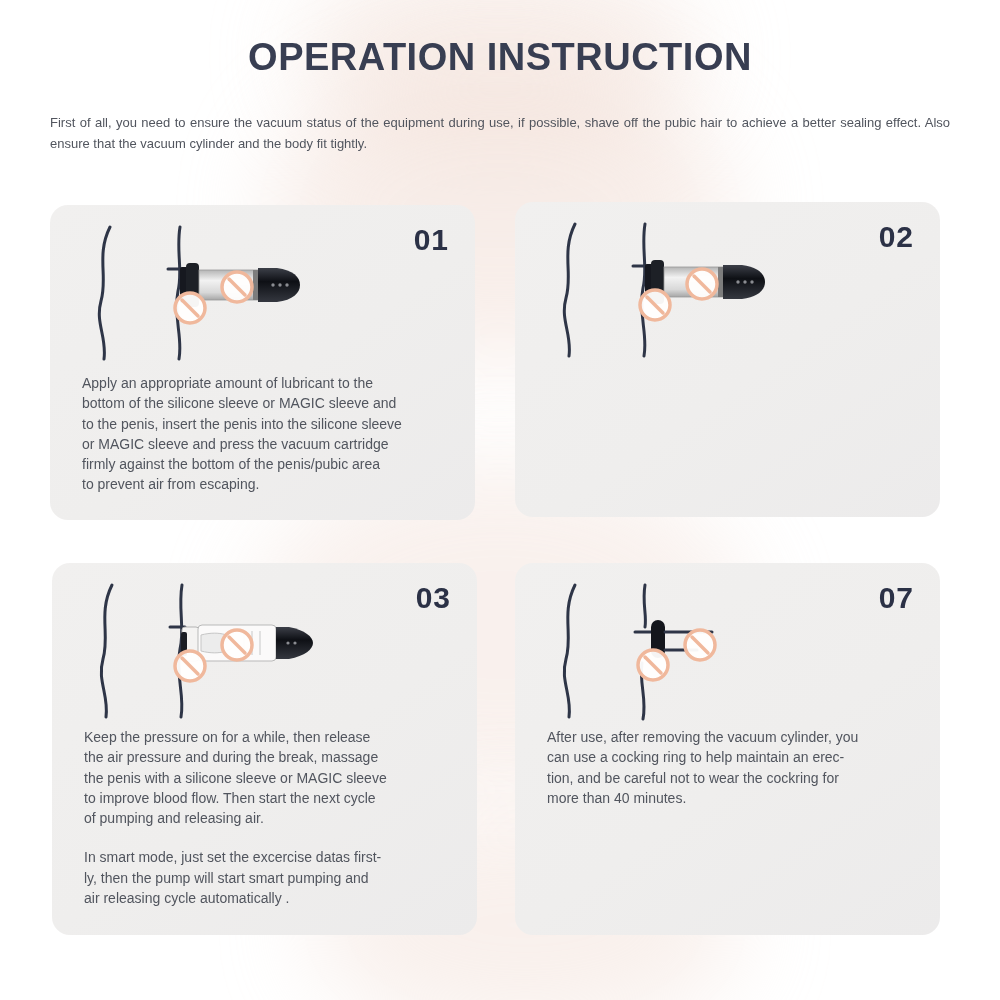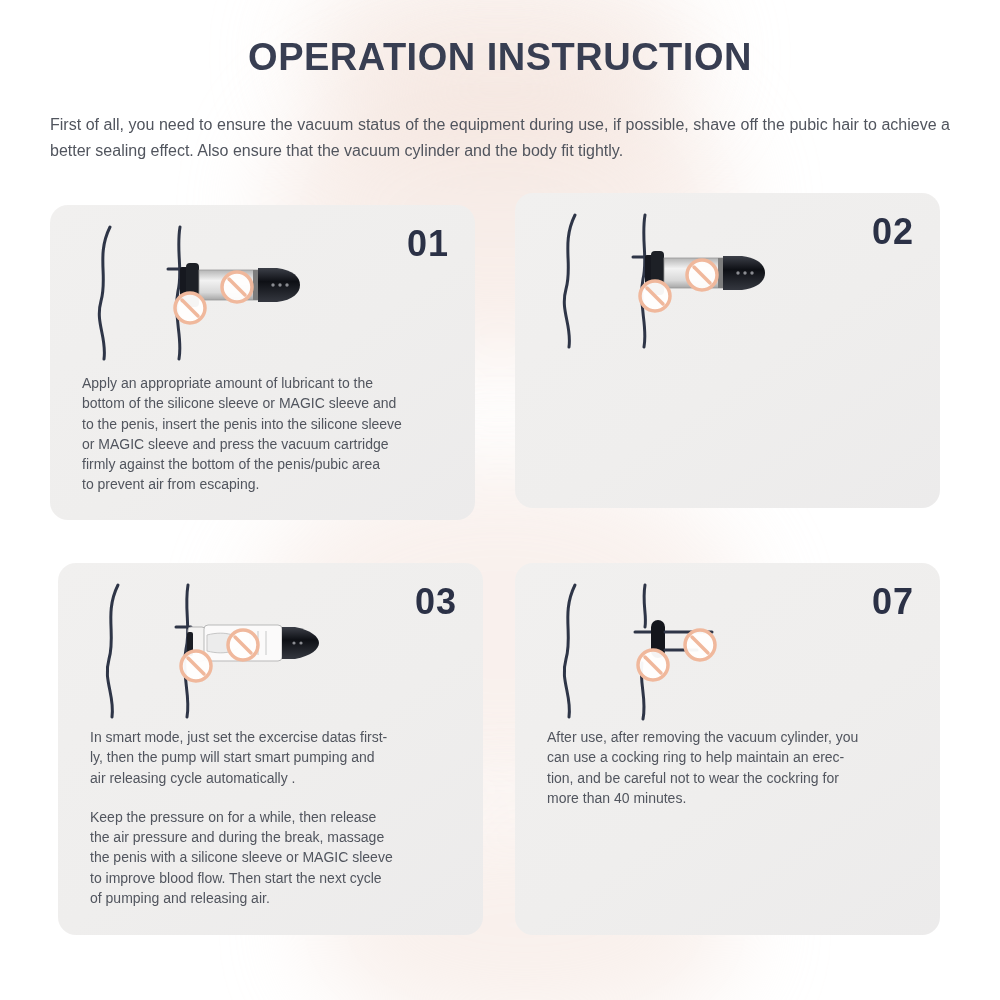--- a/index.html
+++ b/index.html
@@ -24,35 +24,35 @@
 
   .content{position:relative;z-index:1;width:100%;height:100%;border-radius:8px;}
 
   h1.title{
     position:absolute;left:0;right:0;top:36px;margin:0;
     text-align:center;font-size:38px;font-weight:bold;
     letter-spacing:.5px;color:var(--title-text);
   }
   .intro{
     position:absolute;left:50px;right:50px;top:112px;margin:0;
-    font-size:16px;line-height:1.63;text-align:justify;color:var(--body-text);
+    font-size:13px;line-height:1.63;text-align:justify;color:var(--body-text);
   }
 
   .card{
     position:absolute;width:425px;border-radius:18px;overflow:hidden;
     background:linear-gradient(145deg,#f1f0ef 0%,var(--card-bg) 55%,#ecebeb 100%);
   }
   .card-1{left:50px;top:205px;height:315px;}
-  .card-2{left:515px;top:193px;height:315px;}
-  .card-3{left:58px;top:563px;height:372px;}
+  .card-2{left:515px;top:202px;height:315px;}
+  .card-3{left:52px;top:563px;height:372px;}
   .card-4{left:515px;top:563px;height:372px;}
 
   .num{
     position:absolute;top:18px;right:26px;
-    font-size:36px;font-weight:bold;letter-spacing:1px;color:var(--step-number);
+    font-size:30px;font-weight:bold;letter-spacing:1px;color:var(--step-number);
   }
   .illus{position:absolute;left:30px;top:14px;}
   .text{
     position:absolute;left:32px;right:14px;top:168px;
     font-size:14px;line-height:1.45;color:var(--body-text);
   }
   .card-3 .text, .card-4 .text{top:164px;}
   .text p{margin:0 0 19px 0;white-space:pre-line;}
   .text p:last-child{margin-bottom:0;}
 
@@ -179,28 +179,28 @@
         <g class="censor" transform="translate(155,68)">
           <circle r="15"></circle>
             <line x1="-8" y1="-8" x2="8" y2="8"></line>
         </g>
         <g class="censor" transform="translate(108,89)">
           <circle r="15"></circle>
             <line x1="-8" y1="-8" x2="8" y2="8"></line>
         </g>
       </svg>
       <div class="text">
-        <p>In smart mode, just set the excercise datas first-
-ly, then the pump will start smart pumping and
-air releasing cycle automatically .</p>
         <p>Keep the pressure on for a while, then release
 the air pressure and during the break, massage
 the penis with a silicone sleeve or MAGIC sleeve
 to improve blood flow. Then start the next cycle
 of pumping and releasing air.</p>
+        <p>In smart mode, just set the excercise datas first-
+ly, then the pump will start smart pumping and
+air releasing cycle automatically .</p>
       </div>
     </section>
 
     <section class="card card-4">
       <div class="num">07</div>
       <svg class="illus" width="240" height="150" viewBox="0 0 240 150">
         <g>
           <path class="bodyline" d="M30 8 C16 36 28 58 21 82 C15 104 27 118 24 140"></path>
           <path class="bodyline" d="M100 8 C97 26 102 38 100 50 M97 86 C94 106 102 122 98 142"></path>
           <line class="bodyline" x1="90" y1="55" x2="106" y2="55"></line>

